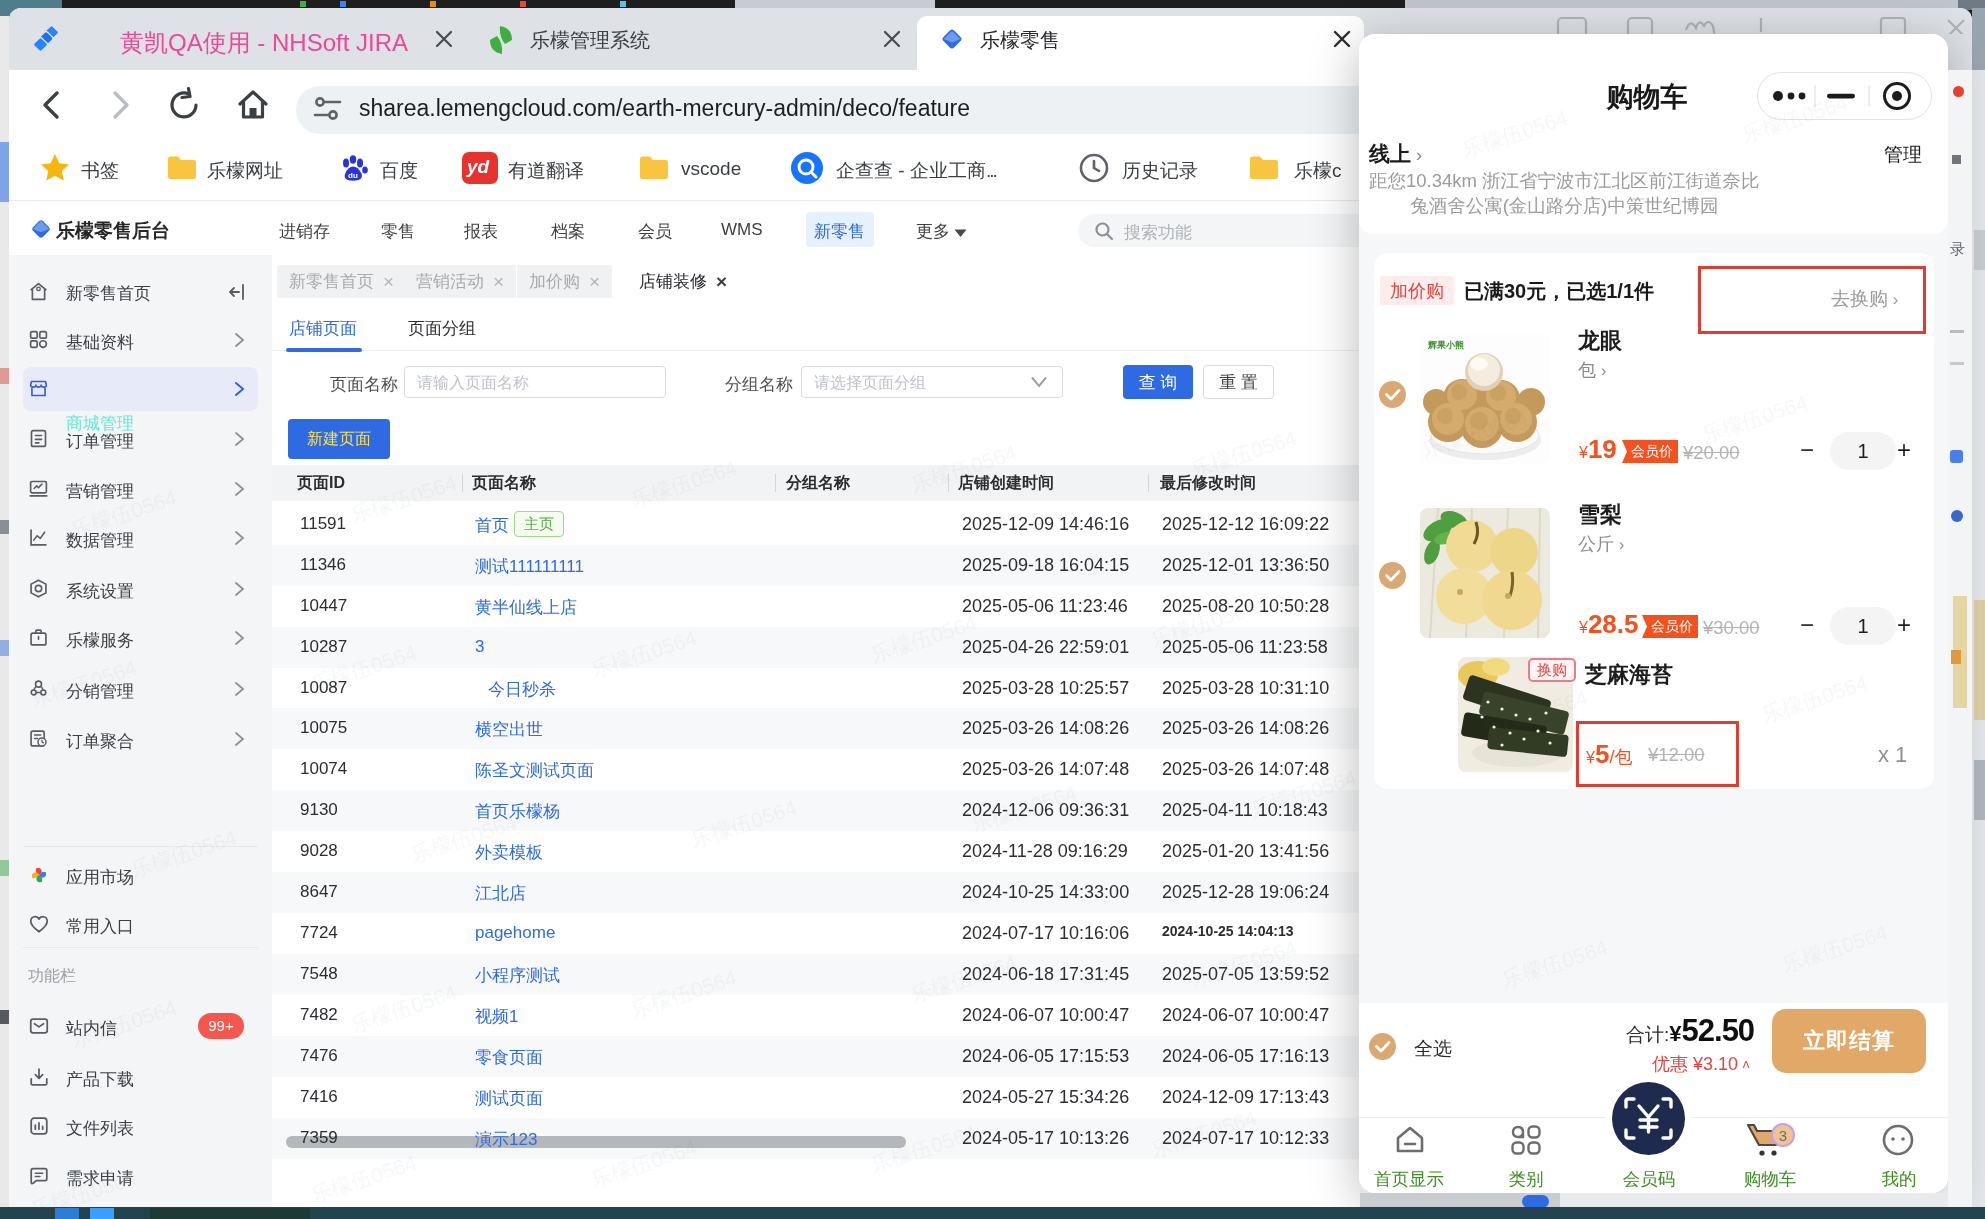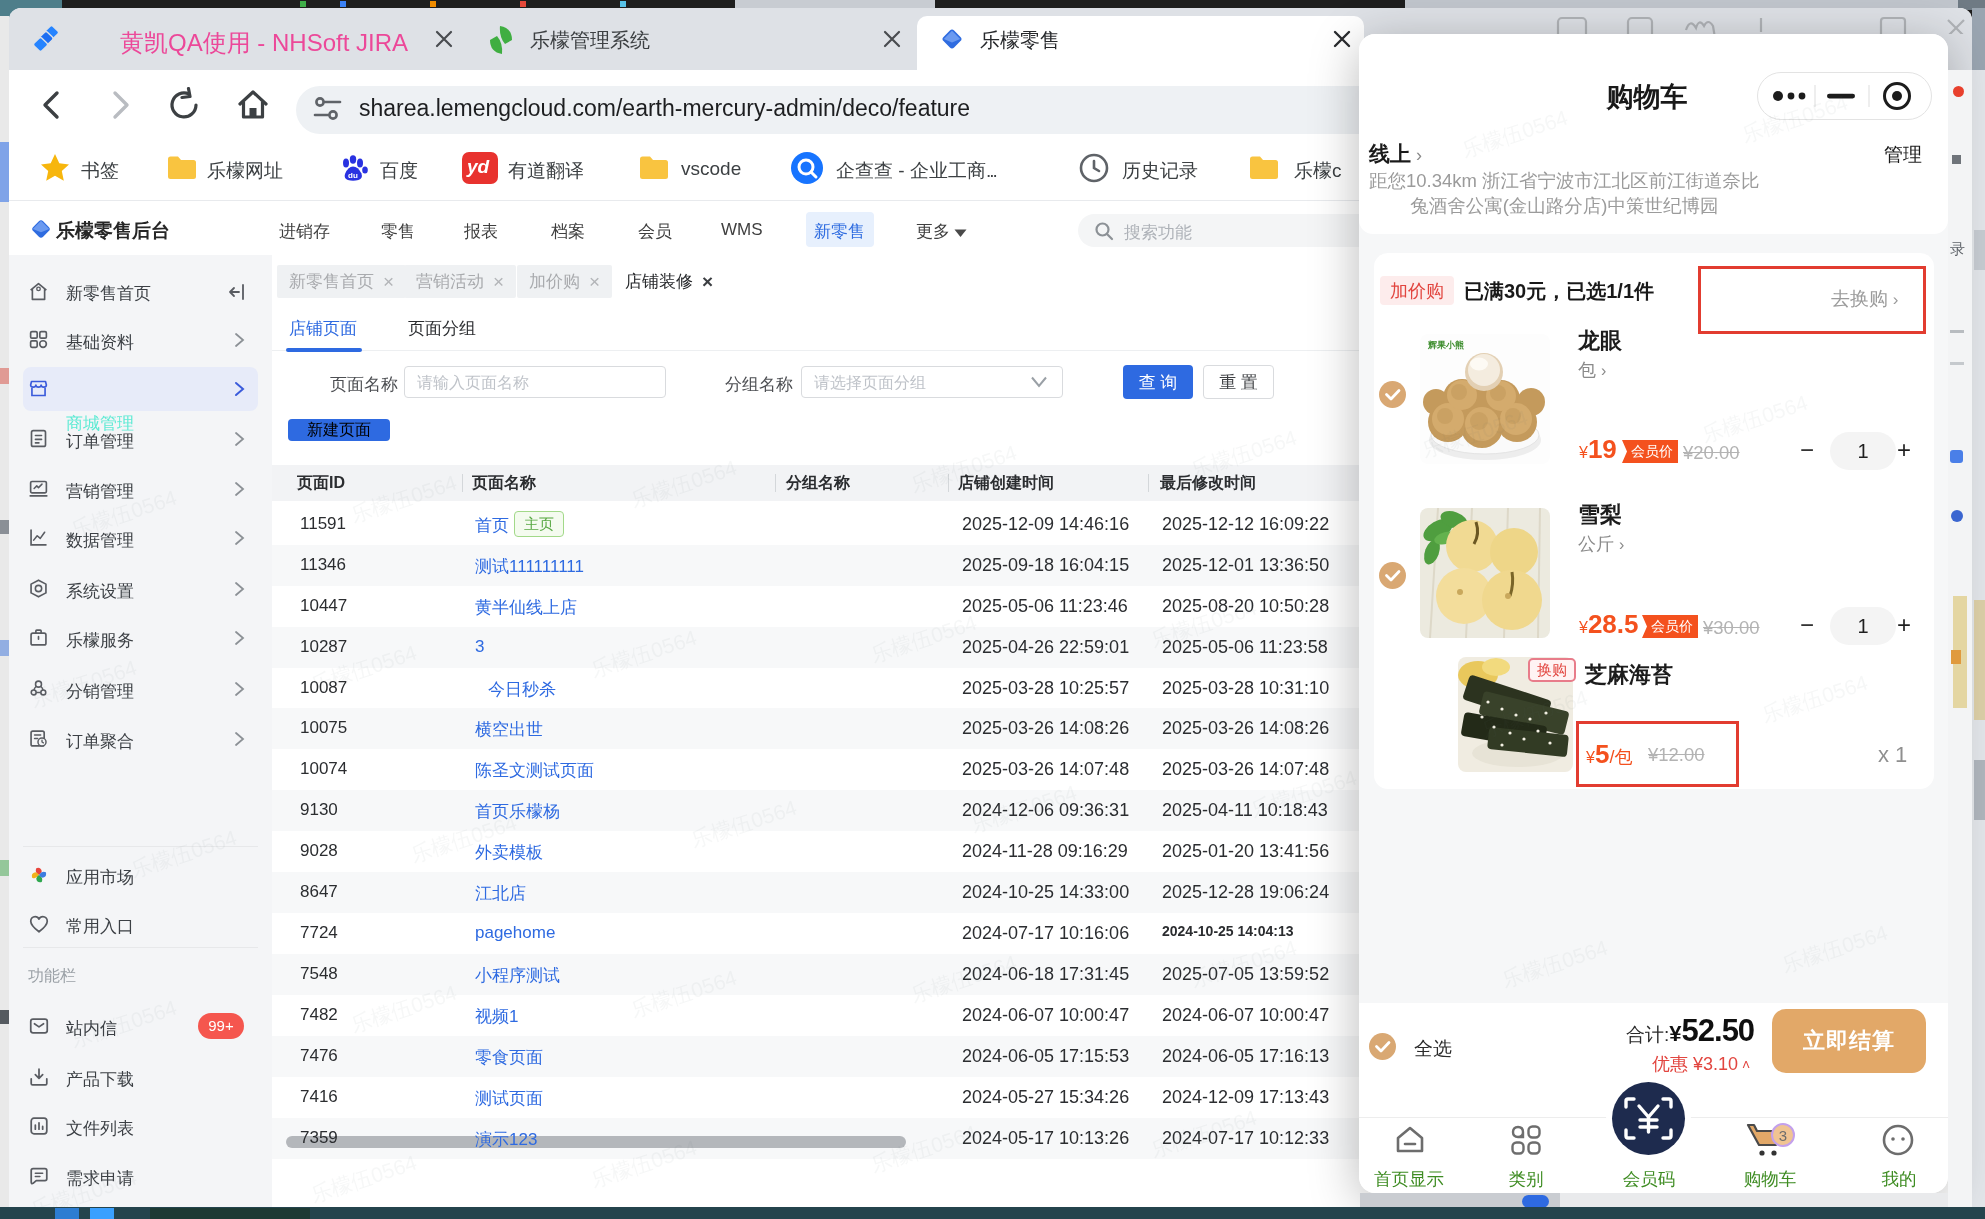--- a/index.html
+++ b/index.html
@@ -304,39 +304,39 @@
     <path d="M4 2 L11 8 L4 14" fill="none" stroke="#8c9196" stroke-width="1.8" stroke-linecap="round"></path>
   </svg>
 <svg class="abs" style="left:232px;top:731px;" width="14" height="16" viewBox="0 0 14 16">
     <path d="M4 2 L11 8 L4 14" fill="none" stroke="#8c9196" stroke-width="1.8" stroke-linecap="round"></path>
   </svg>
 <div id="content" class="abs" style="left:272px;top:255px;width:1700px;height:952px;background:#fff;"></div>
 
 <div class="abs flex" style="left:277px;top:265px;height:33px;padding:0 12px;background:#eff1f3;border-radius:2px;font-size:17px;color:#a9abae;">新零售首页<span style="margin-left:9px;font-size:19px;color:#b3b5b8;">×</span></div>
 <div class="abs flex" style="left:404px;top:265px;height:33px;padding:0 12px;background:#eff1f3;border-radius:2px;font-size:17px;color:#a9abae;">营销活动<span style="margin-left:9px;font-size:19px;color:#b3b5b8;">×</span></div>
 <div class="abs flex" style="left:517px;top:265px;height:33px;padding:0 12px;background:#eff1f3;border-radius:2px;font-size:17px;color:#a9abae;">加价购<span style="margin-left:9px;font-size:19px;color:#b3b5b8;">×</span></div>
-<div class="abs flex" style="left:613px;top:265px;height:33px;padding:0 12px;background:#fff;font-size:17px;color:#27292c;">店铺装修<span style="margin-left:9px;font-size:19px;color:#3c3f43;font-weight:bold;">×</span></div>
+<div class="abs flex" style="left:613px;top:265px;height:33px;padding:0 26px;background:#fff;font-size:17px;color:#27292c;">店铺装修<span style="margin-left:9px;font-size:19px;color:#3c3f43;font-weight:bold;">×</span></div>
 
 <div class="abs" style="left:289px;top:317px;font-size:17px;color:#2e6ae1;">店铺页面</div>
 <div class="abs" style="left:408px;top:317px;font-size:17px;color:#2b2d30;">页面分组</div>
 <div class="abs" style="left:272px;top:350px;width:1700px;height:1px;background:#edeff1;"></div>
 <div class="abs" style="left:286px;top:348px;width:76px;height:4px;background:#2e6ae1;border-radius:2px;"></div>
 
 <div class="abs" style="left:330px;top:373px;font-size:17px;color:#4c4e52;">页面名称</div>
 <div class="abs" style="left:404px;top:366px;width:262px;height:32px;background:#fff;border:1px solid #d9dbde;border-radius:4px;box-sizing:border-box;"></div>
 <div class="abs" style="left:417px;top:373px;font-size:16px;color:#bfc3c9;">请输入页面名称</div>
 <div class="abs" style="left:725px;top:373px;font-size:17px;color:#4c4e52;">分组名称</div>
 <div class="abs" style="left:801px;top:366px;width:262px;height:32px;background:#fff;border:1px solid #d9dbde;border-radius:4px;box-sizing:border-box;"></div>
 <div class="abs" style="left:814px;top:373px;font-size:16px;color:#bfc3c9;">请选择页面分组</div>
 <svg class="abs" style="left:1030px;top:375px;" width="18" height="14" viewBox="0 0 18 14">
     <path d="M2 2.5 L9 11 L16 2.5" fill="none" stroke="#9aa0a6" stroke-width="2"></path>
   </svg>
 <div class="abs flex" style="left:1123px;top:365px;width:70px;height:34px;background:#2e6ae1;border-radius:4px;color:#fff;font-size:17px;justify-content:center;">查 询</div>
 <div class="abs flex" style="left:1203px;top:365px;width:71px;height:34px;background:#fff;border:1px solid #d9dbde;border-radius:4px;box-sizing:border-box;color:#3f4144;font-size:17px;justify-content:center;">重 置</div>
-<div class="abs flex" style="left:288px;top:419px;width:102px;height:22px;background:#2e6ae1;border-radius:4px;color:#000000;font-size:16px;justify-content:center;">新建页面</div>
+<div class="abs flex" style="left:288px;top:419px;width:102px;height:40px;background:#2e6ae1;border-radius:4px;color:#fde047;font-size:16px;justify-content:center;">新建页面</div>
 
 <div class="abs" style="left:272px;top:465px;width:1700px;height:36px;background:#f2f3f5;"></div>
 <div class="abs" style="left:297px;top:473px;font-size:16px;font-weight:bold;color:#2b2d30;">页面ID</div>
 <div class="abs" style="left:472px;top:473px;font-size:16px;font-weight:bold;color:#2b2d30;">页面名称</div>
 <div class="abs" style="left:786px;top:473px;font-size:16px;font-weight:bold;color:#2b2d30;">分组名称</div>
 <div class="abs" style="left:958px;top:473px;font-size:16px;font-weight:bold;color:#2b2d30;">店铺创建时间</div>
 <div class="abs" style="left:1160px;top:473px;font-size:16px;font-weight:bold;color:#2b2d30;">最后修改时间</div>
 <div class="abs" style="left:462px;top:474px;width:1px;height:18px;background:#d4d7da;"></div>
 <div class="abs" style="left:775px;top:474px;width:1px;height:18px;background:#d4d7da;"></div>
 <div class="abs" style="left:948px;top:474px;width:1px;height:18px;background:#d4d7da;"></div>

